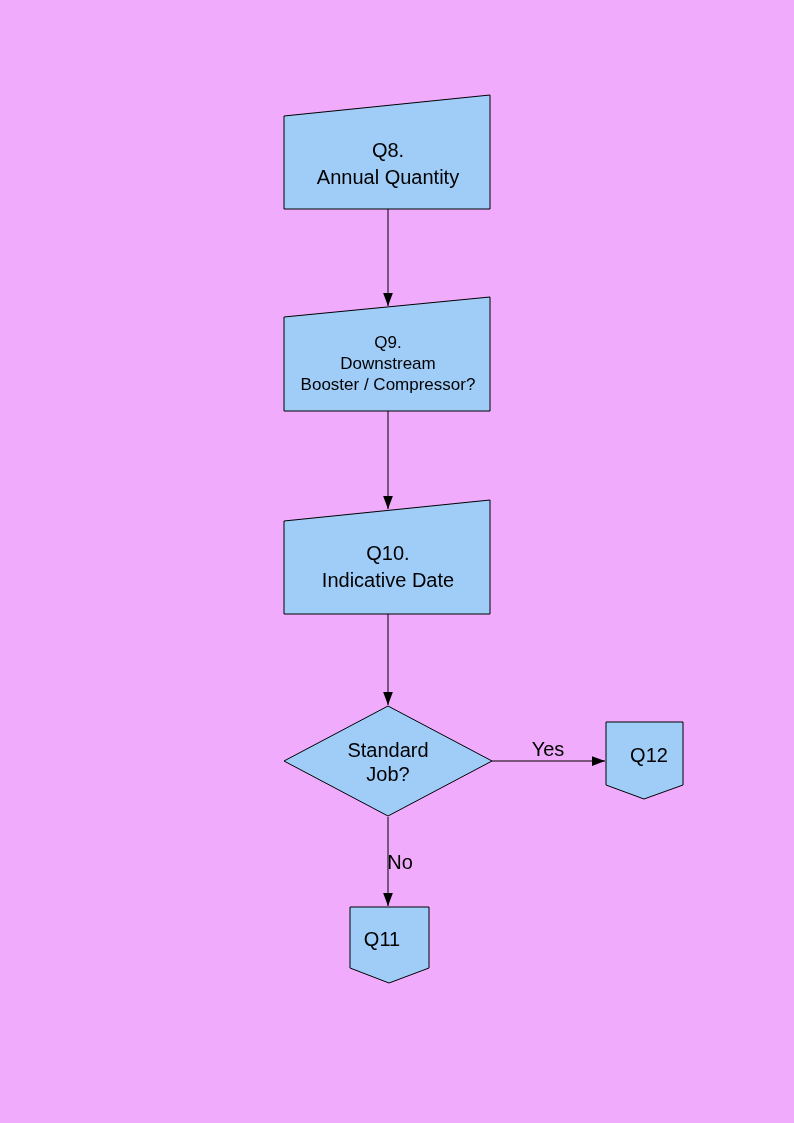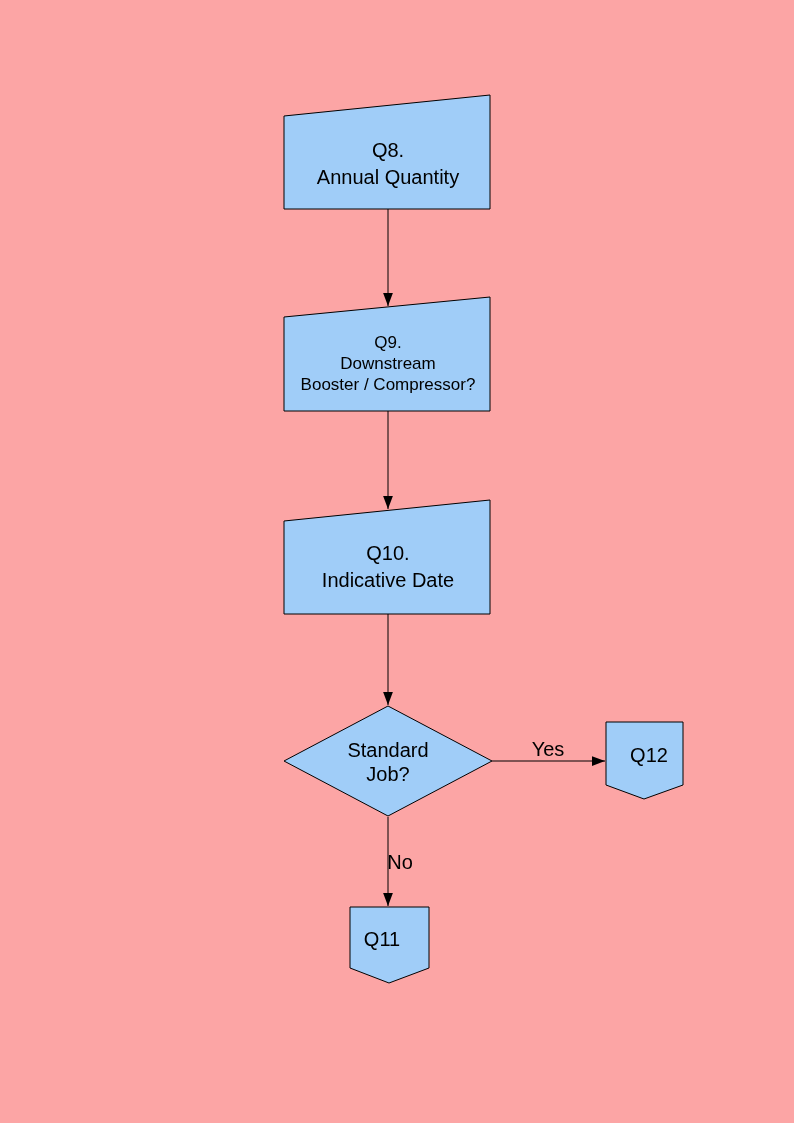--- a/index.html
+++ b/index.html
@@ -4,21 +4,21 @@
 <style>
   html, body {
     margin: 0;
     padding: 0;
     background: #ffffff;
   }
   .page {
     position: relative;
     width: 794px;
     height: 1123px;
-    background: #fca5a5;
+    background: #f0abfc;
     overflow: hidden;
     font-family: "Liberation Sans", sans-serif;
   }
   svg { display: block; }
   .node {
     stroke: #000000;
     stroke-width: 1;
   }
   .connector {
     stroke: #000000;

